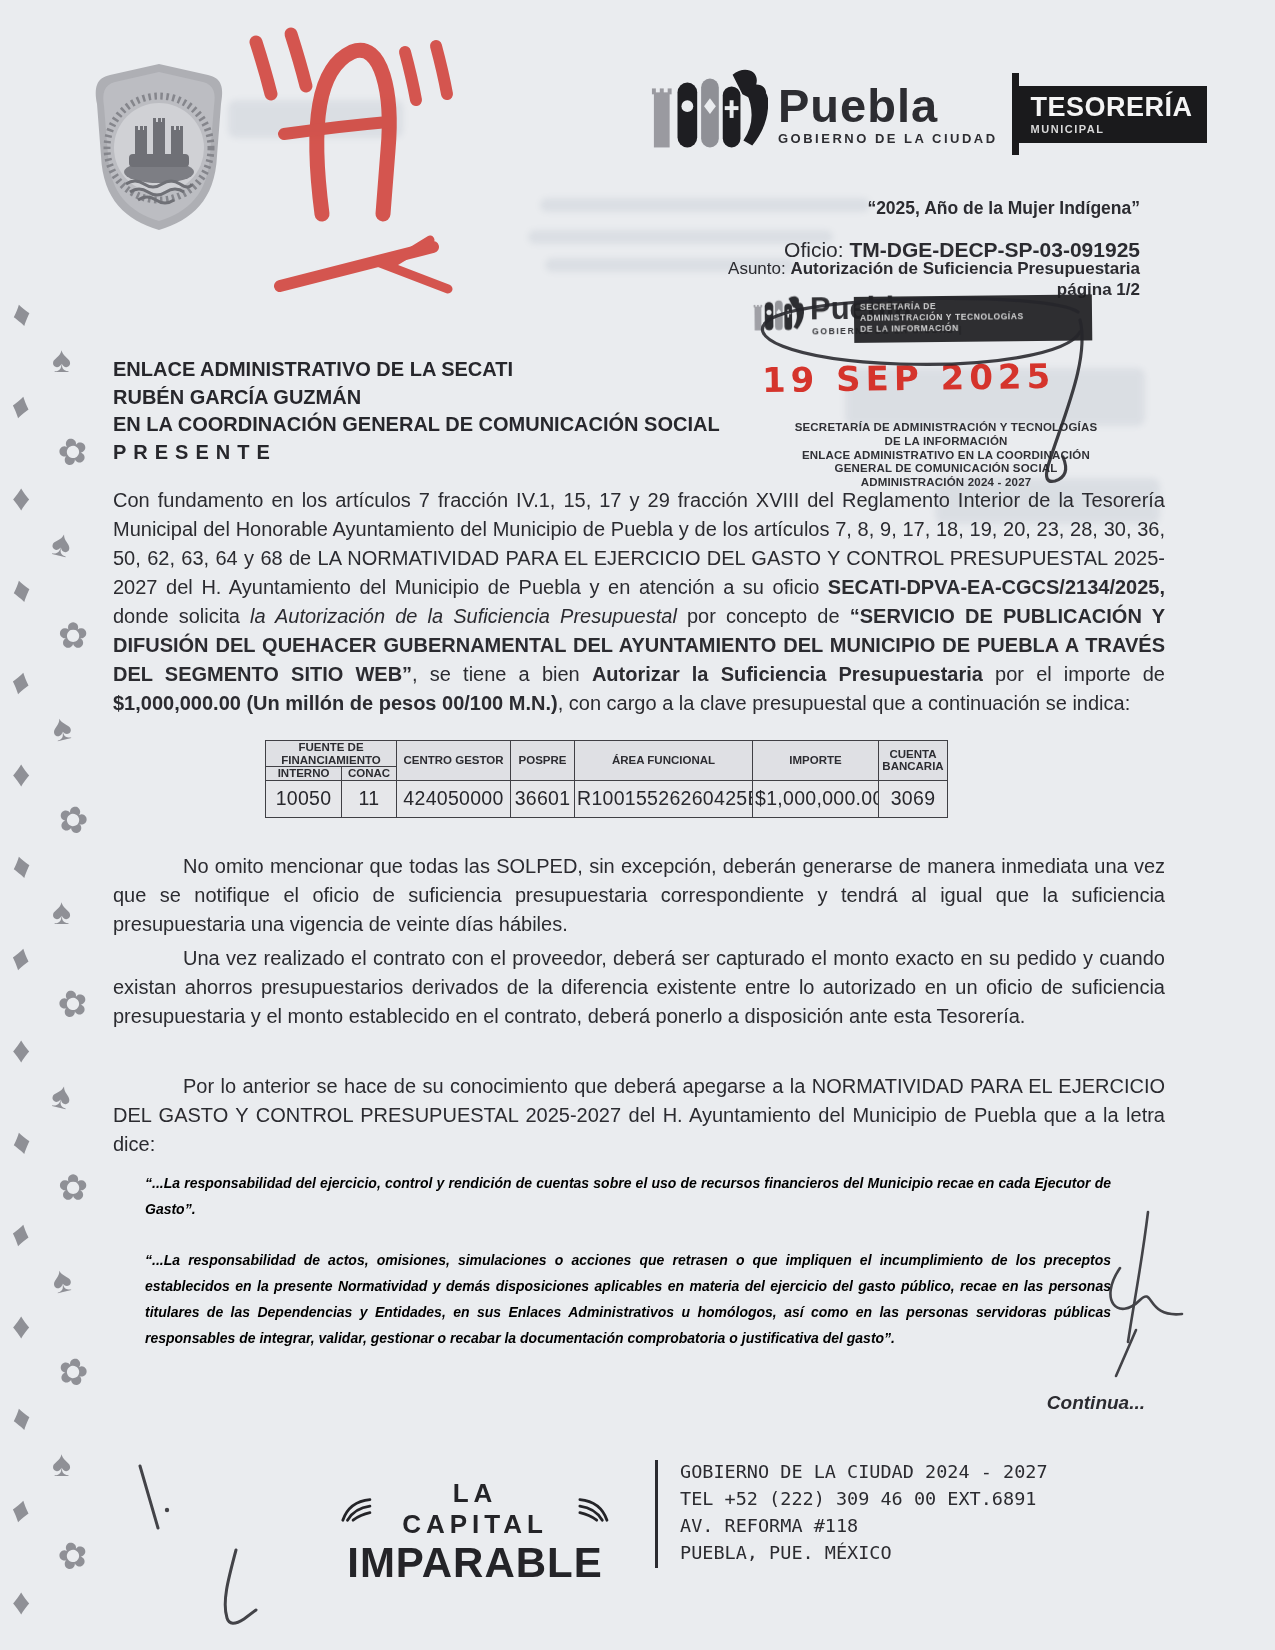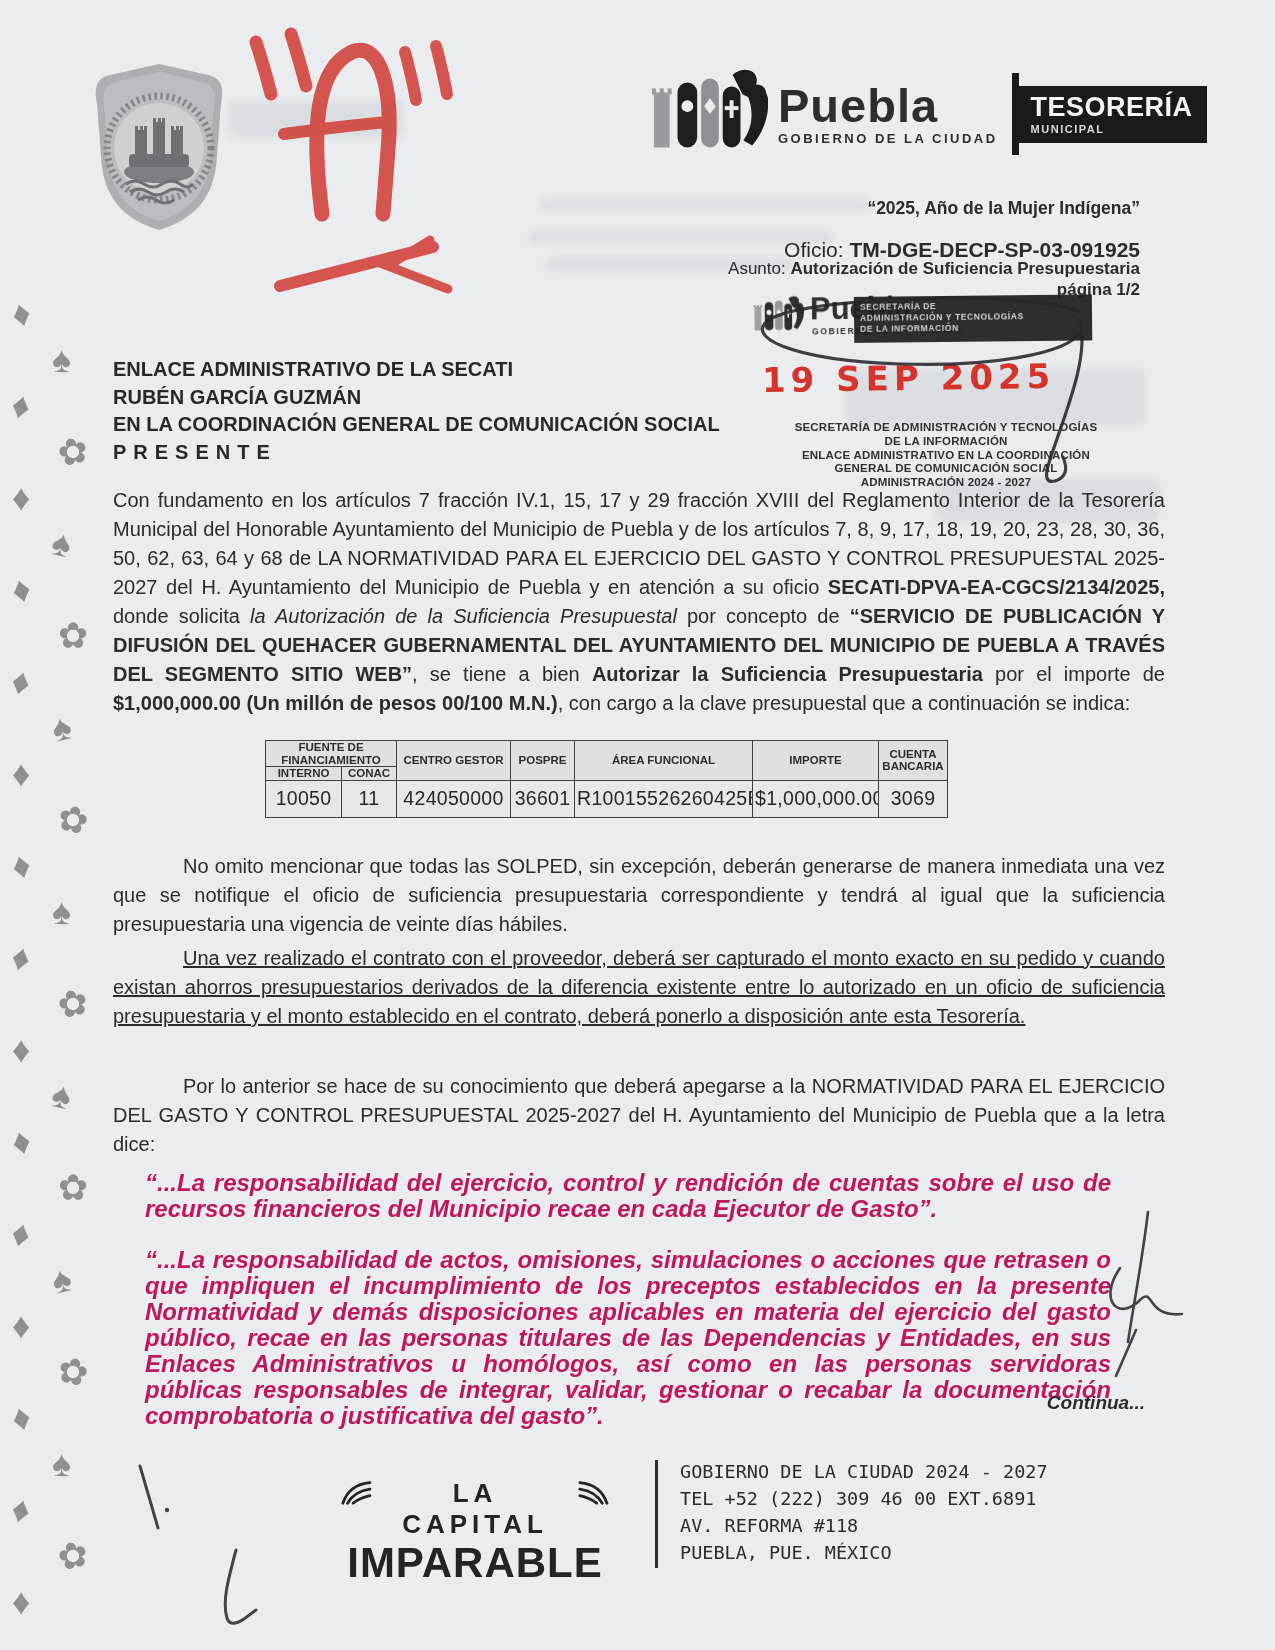--- a/index.html
+++ b/index.html
@@ -51,42 +51,42 @@
 
   
   .recipient{left:113px; top:356px; z-index:2;}
   .recipient div{font-size:20px; font-weight:800; line-height:27.5px; color:#27272c;}
   .spaced{letter-spacing:7px;}
 
   
   .para{left:113px; width:1052px; font-size:20px; line-height:29px; text-align:justify; z-index:2;}
   #para1{top:486px;}
   #para2{top:852px; text-indent:70px;}
-  #para3{top:944px; text-indent:70px;text-decoration:underline;}
+  #para3{top:944px; text-indent:70px;}
   #para4{top:1072px; text-indent:70px;}
   .b{font-weight:800;} .i{font-style:italic;}
 
-  .quote{left:145px; width:966px; font-size:24px; font-weight:800; font-style:italic;
-    line-height:26px; text-align:justify; z-index:2; color:#be185d;}
+  .quote{left:145px; width:966px; font-size:14px; font-weight:800; font-style:italic;
+    line-height:26px; text-align:justify; z-index:2; color:#000000;}
   #quote1{top:1170px;}
   #quote2{top:1247px;}
 
   #continua{right:176px; top:1392px; font-size:19px; font-weight:700; font-style:italic; z-index:2;}
 
   
   .budget-table{left:265px; top:740px; z-index:2;}
   table{border-collapse:collapse; table-layout:fixed; width:682px; background:#e6e7ea;}
   th,td{border:1.6px solid #404045; padding:0 2px; text-align:center; overflow:hidden;}
   th{font-size:11.5px; font-weight:800; line-height:12.5px; background:#dfe0e4; color:#2c2c31;}
   td{font-size:19.5px; height:36px; color:#27272c; letter-spacing:.3px;}
   .c0{width:76px;}.c1{width:55px;}.c2{width:114px;}.c3{width:64px;}.c4{width:178px;}.c5{width:126px;}.c6{width:69px;}
 
   
   .slogan{left:340px; top:1478px; width:270px; text-align:center; z-index:2; color:#242428;}
-  .slogan-top{display:flex; justify-content:center; gap:9px;}
+  .slogan-top{display:flex; align-items:center; justify-content:center; gap:9px;}
   .slogan-l1{font-size:26px; font-weight:800; letter-spacing:5px;}
   .slogan-l2{font-size:42px; font-weight:800; letter-spacing:1px; line-height:1; margin-top:2px;}
   .footer-divider{left:655px; top:1460px; width:3px; height:108px; background:#2b2b30; z-index:2;}
   .address{left:680px; top:1458px; z-index:2; font-family:"DejaVu Sans Mono","Liberation Mono",monospace;}
   .address div{font-size:18.5px; line-height:27px; color:#2b2b30;}
 
   
   #handwriting{left:0; top:0; z-index:6; pointer-events:none;}
   #shield{left:90px; top:60px; z-index:2;}
 </style>

